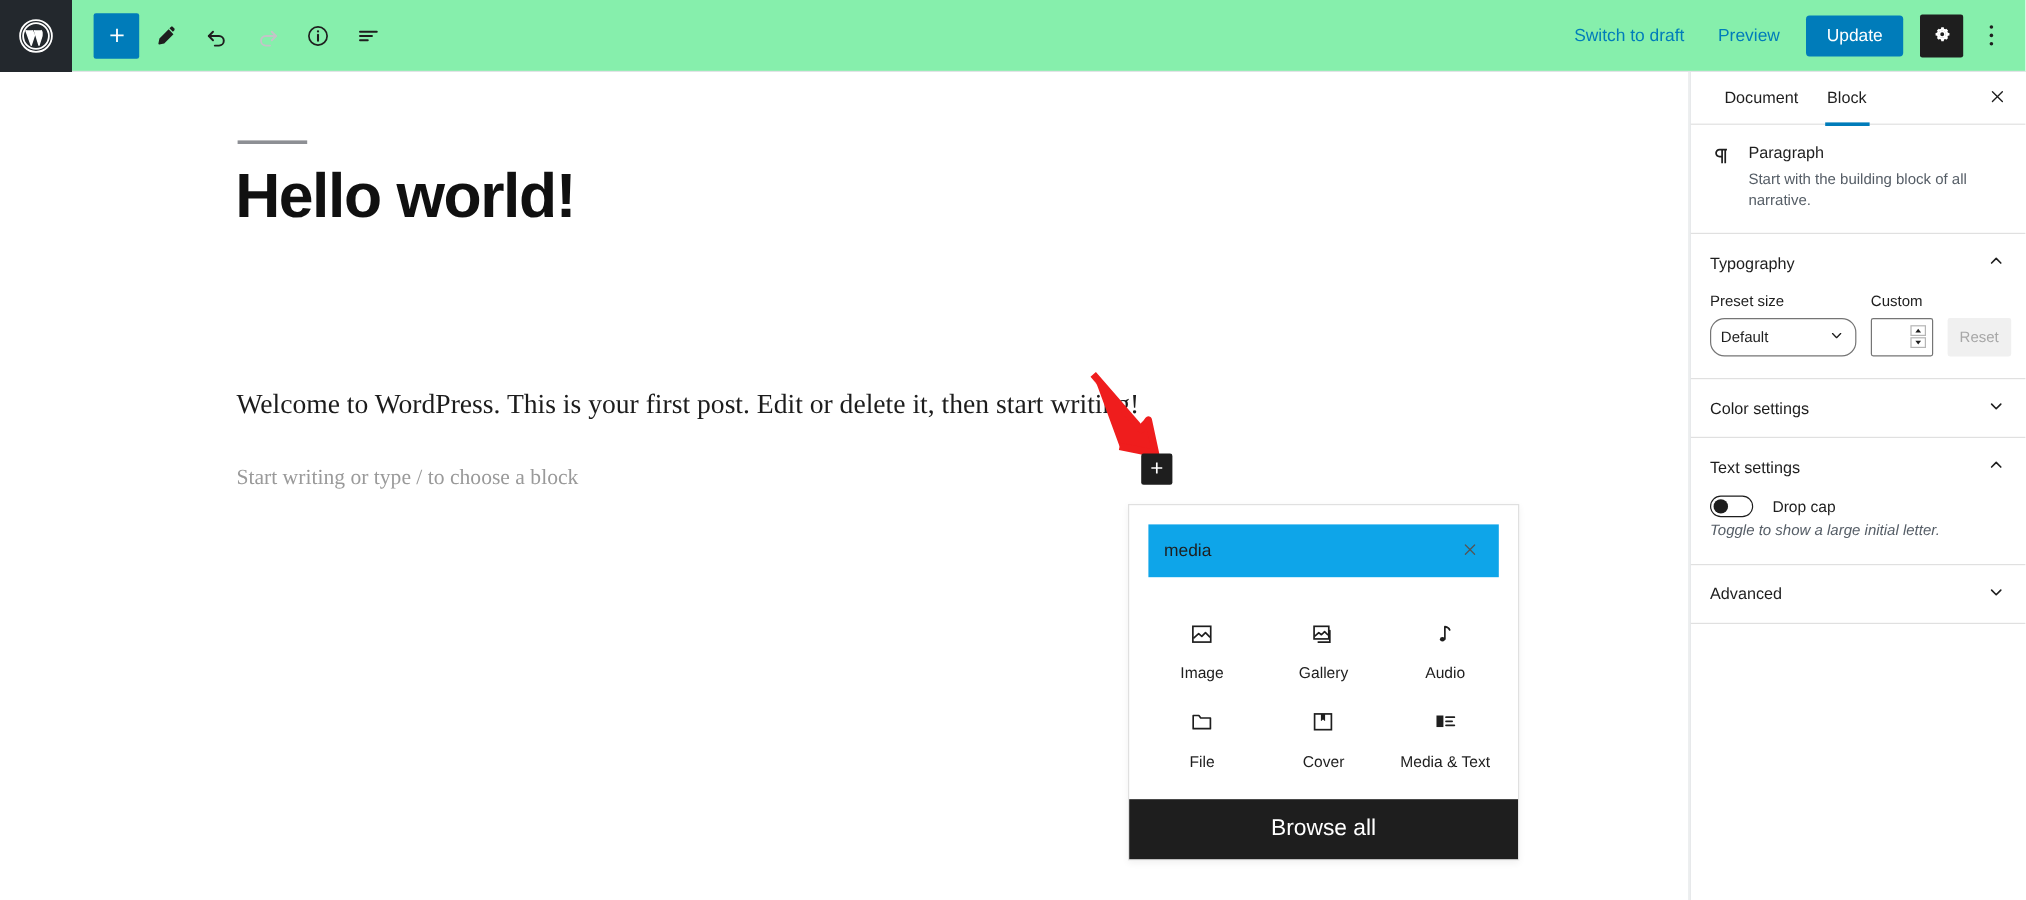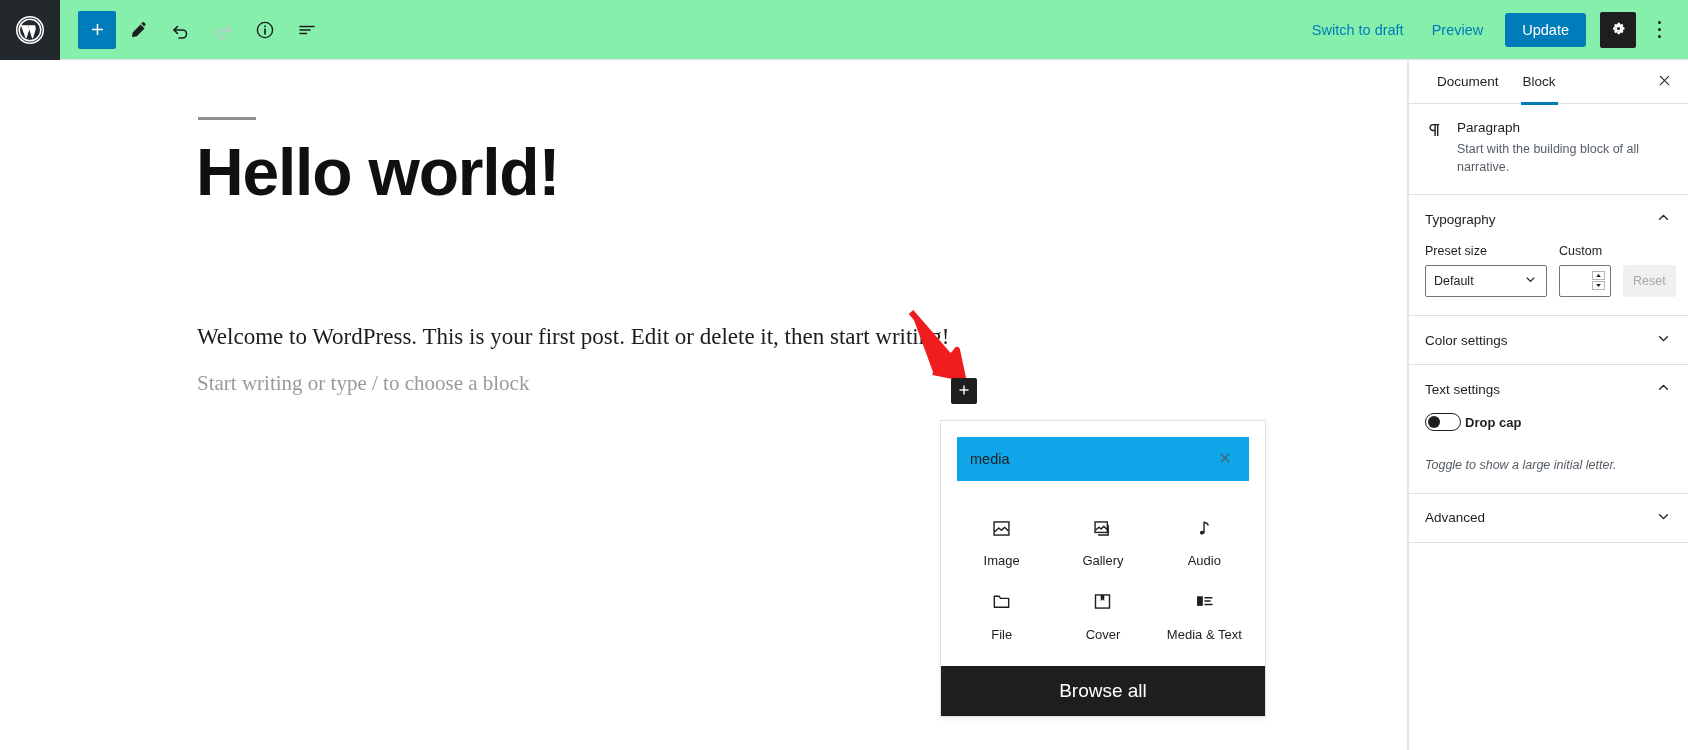--- a/index.html
+++ b/index.html
@@ -66,32 +66,32 @@
     width: 1348px; height: 690px; background: #fff;
     border-right: 1px solid #e2e4e7;
   }
   .title-rule {
     position: absolute; left: 138px; top: 57px;
     width: 58px; height: 3px; background: #8d8f94;
   }
   .post-title {
     position: absolute; left: 136px; top: 76px;
     font-family: "Liberation Sans", sans-serif;
-    font-size: 66px; font-weight: bold; color: #101010;
+    font-size: 52px; font-weight: bold; color: #101010;
     letter-spacing: -1.2px; line-height: 1.1;
   }
   .post-para {
     position: absolute; left: 137px; top: 260px;
     font-family: "Liberation Serif", serif;
     font-size: 23px; color: #1c1c1c; line-height: 1.5;
   }
   .post-placeholder {
-    position: absolute; left: 137px; top: 308px;
+    position: absolute; left: 137px; top: 324px;
     font-family: "Liberation Serif", serif;
-    font-size: 21px; color: #9a9a9a; line-height: 1.5;
+    font-size: 18px; color: #9a9a9a; line-height: 1.5;
   }
 
   
   .red-arrow { position: absolute; left: 845px; top: 250px; pointer-events: none; }
 
   
   .inserter-plus {
     position: absolute; left: 891px; top: 318px;
     width: 26px; height: 26px; background: #1e1e1e; color: #fff;
     border: none; border-radius: 2px; cursor: pointer;
@@ -171,53 +171,53 @@
     display: flex; align-items: center; justify-content: space-between;
     padding: 14px 16px; cursor: pointer; background: none; border: none;
     width: 100%; font-size: 13.5px; color: #1e1e1e;
     font-family: "Liberation Sans", sans-serif;
   }
   .sb-panel-body { padding: 0 16px 18px 16px; }
 
   .typo-row { display: flex; gap: 12px; align-items: center; }
   .typo-col-label { font-size: 12.5px; color: #1e1e1e; margin-bottom: 7px; display: block; }
   .typo-select {
-    width: 122px; height: 32px; border: 1px solid #757575; border-radius: 2px;
+    width: 122px; height: 32px; border: 1px solid #757575; border-radius: 12px;
     background: #fff; display: flex; align-items: center; justify-content: space-between;
     padding: 0 8px; font-size: 12.5px; color: #1e1e1e; cursor: pointer;
   }
   .typo-number {
     width: 52px; height: 32px; border: 1px solid #757575; border-radius: 2px;
     background: #fff; display: flex; align-items: center; justify-content: flex-end;
     padding: 0 5px; cursor: text;
   }
   .spinner { display: flex; flex-direction: column; gap: 1px; }
   .spinner span {
     width: 13px; height: 9px; border: 1px solid #b5b5b5; background: #fff;
     display: flex; align-items: center; justify-content: center;
   }
   .typo-reset {
     height: 32px; padding: 0 10px; background: #f0f0f0; border: none;
     color: #a7a7a7; font-size: 12.5px; border-radius: 2px; cursor: pointer;
     font-family: "Liberation Sans", sans-serif;
   }
 
-  .toggle-row { display: flex; align-items: center; gap: 4px; font-weight: bold; }
+  .toggle-row { display: flex; align-items: center; gap: 16px; }
   .toggle {
     width: 36px; height: 18px; border-radius: 9px; background: #fff;
     border: 1px solid #1e1e1e; position: relative; cursor: pointer; flex: 0 0 36px;
   }
   .toggle .knob {
     position: absolute; left: 2px; top: 2px; width: 12px; height: 12px;
     border-radius: 50%; background: #1e1e1e;
   }
   .toggle-label { font-size: 13px; color: #1e1e1e; }
   .help-text {
     font-size: 12.5px; color: #555d66; font-style: italic;
-    margin-top: 26px; line-height: 1.4;
+    margin-top: 3px; line-height: 1.4;
   }
   .chev { display: block; }
 </style>
 </head>
 <body>
 
 <div class="topbar">
 
   <div class="wp-logo">
     <svg width="30" height="30" viewBox="0 0 24 24" fill="none" stroke="#ffffff" stroke-width="1.2">

